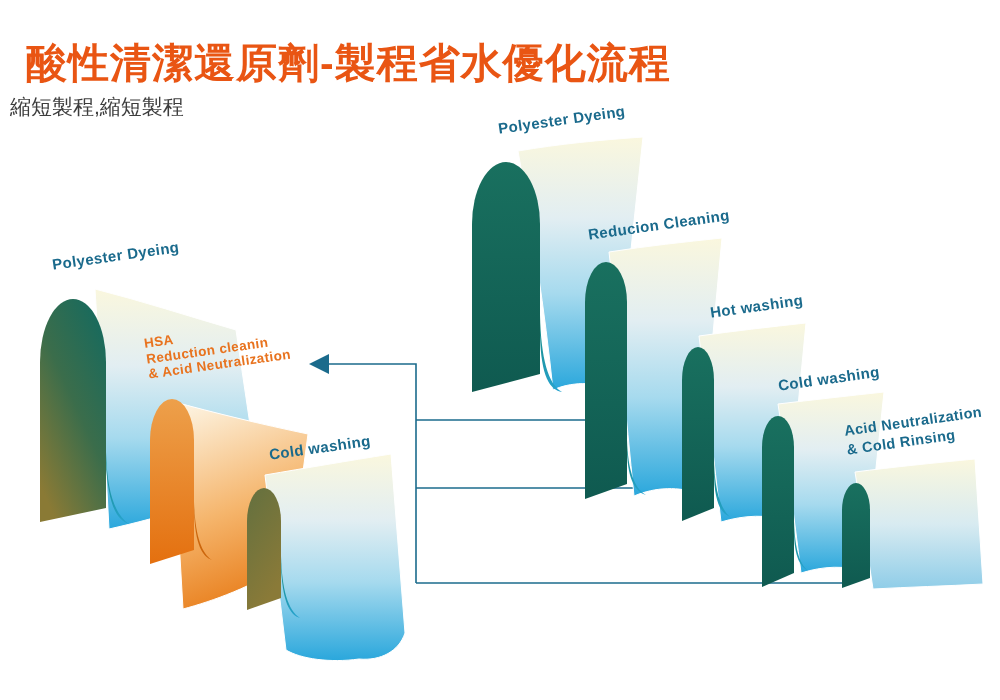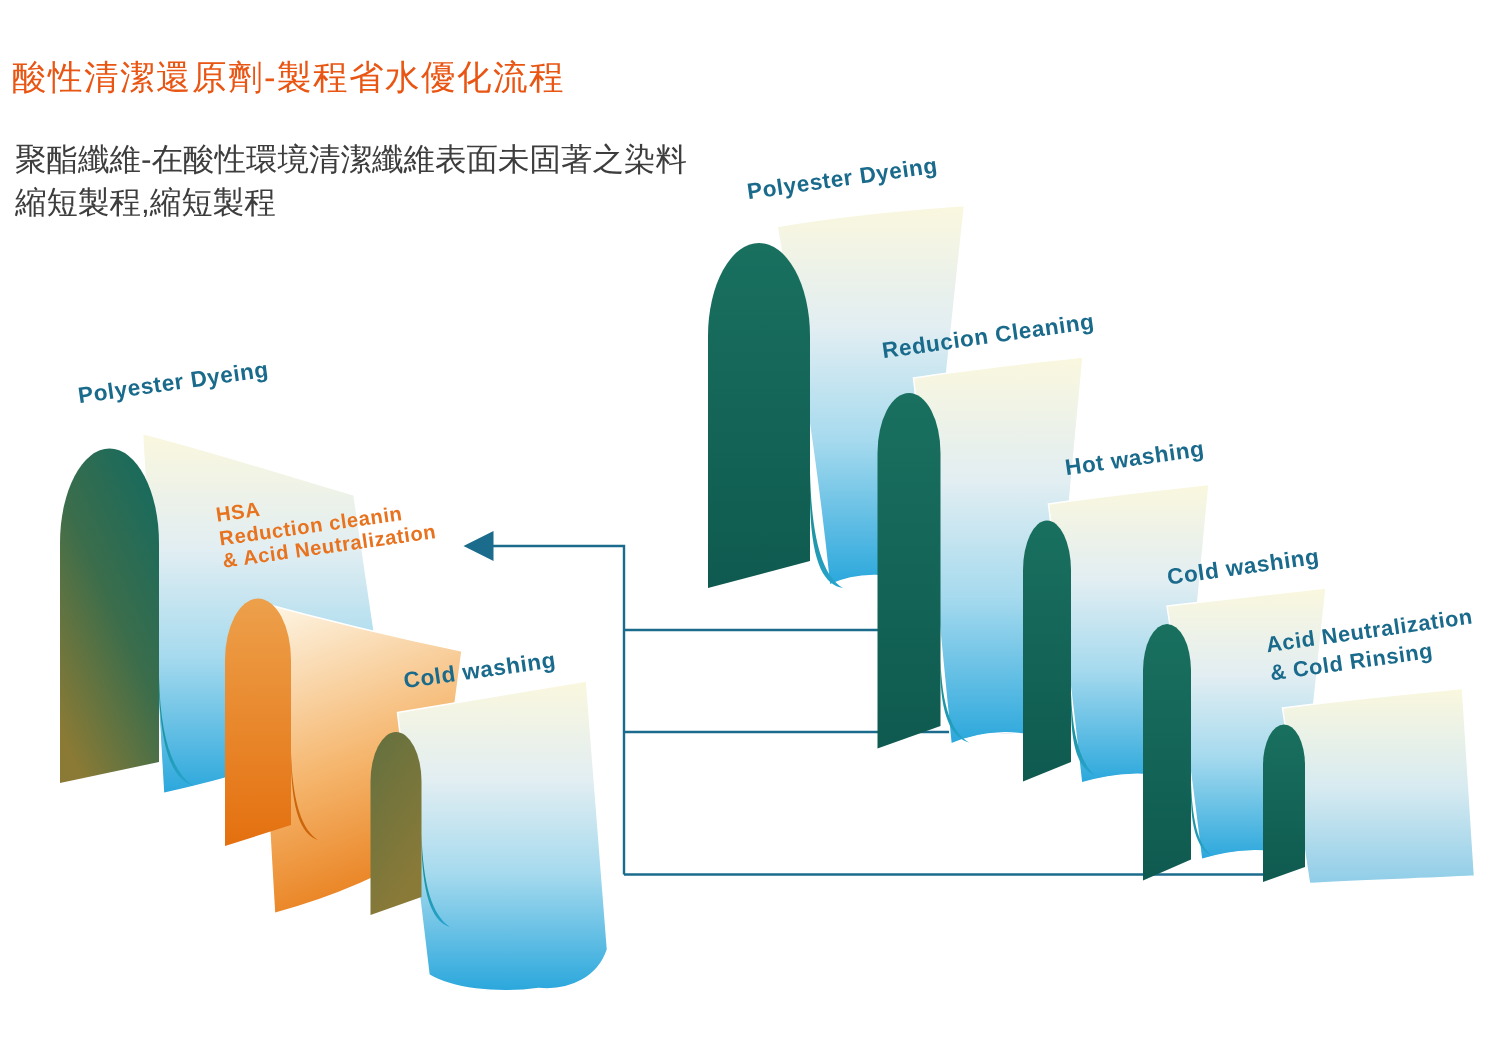--- a/index.html
+++ b/index.html
@@ -1,22 +1,22 @@
 <!DOCTYPE html>
 <html><head>
 <meta charset="utf-8">
 <style>
   html,body{margin:0;padding:0;background:#ffffff;}
   .stage{
     position:relative;width:1000px;height:700px;overflow:hidden;
     background:#ffffff;font-family:"Liberation Sans",sans-serif;
   }
   .title{
-    position:absolute;left:8px;top:36px;
-    font-size:23px;font-weight:400;color:#e95513;letter-spacing:1px;
+    position:absolute;left:26px;top:36px;
+    font-size:41px;font-weight:700;color:#e95513;letter-spacing:1px;
     white-space:nowrap;
   }
   .subtitle{
     position:absolute;left:10px;top:92px;
     font-size:21px;color:#3d3d3d;line-height:29px;white-space:nowrap;
   }
   .canvas{position:absolute;left:0;top:0;}
   .lbl{
     position:absolute;white-space:nowrap;
     transform:rotate(-8deg);transform-origin:0 0;
@@ -124,21 +124,20 @@
     </g>
 
     <g>
       <path fill="url(#sheetBlueSoft)" stroke="#fff" stroke-width="1" d="M 855,472 C 894,467 933,463 975,459 L 983,584 C 946,586 909,587 873,589 C 867,549 861,509 855,472 Z"></path>
       <path fill="url(#tealTomb)" d="M 842,588 L 842,510 A 14,27 0 0 1 870,510 L 870,578 Z"></path>
     </g>
   </svg>
 
   <div class="title">酸性清潔還原劑-製程省水優化流程</div>
   <div class="subtitle">
-    <span class="ln" style="display:block">聚酯纖維-在酸性環境清潔纖維表面未固著之染料</span>
     <span class="ln" style="display:block">縮短製程,縮短製程</span>
   </div>
 
   <div class="lbl teal" style="left:51px;top:256px">Polyester Dyeing</div>
 
   <div class="lbl orange" style="left:143px;top:336px">
     <span class="ln">HSA</span>
     <span class="ln">Reduction cleanin</span>
     <span class="ln">&amp; Acid Neutralization</span>
   </div>

